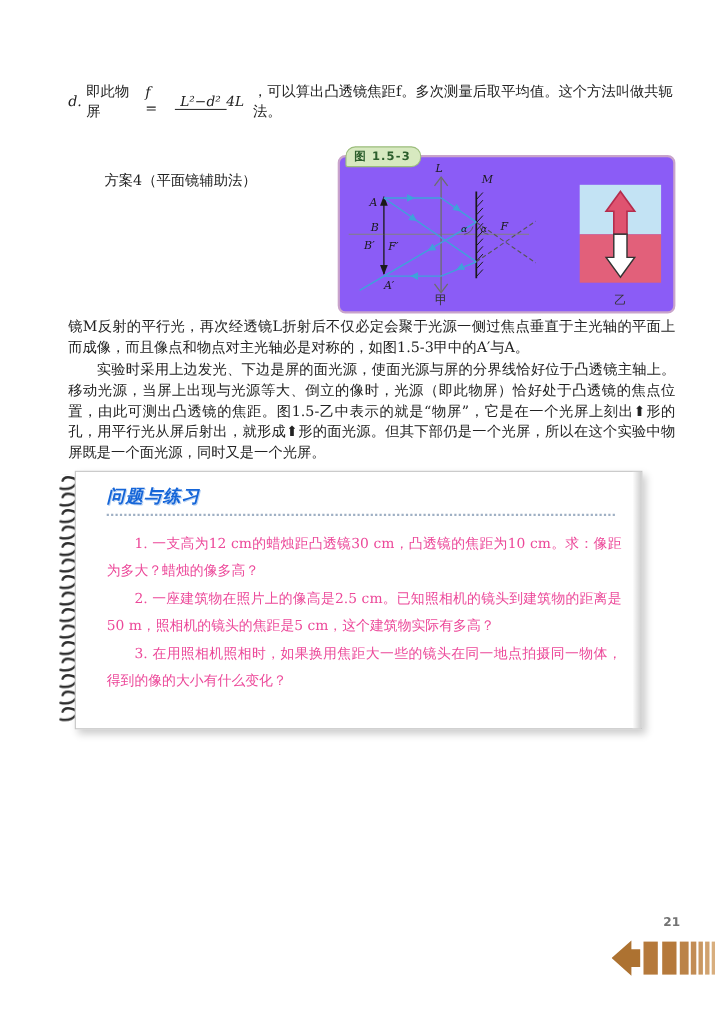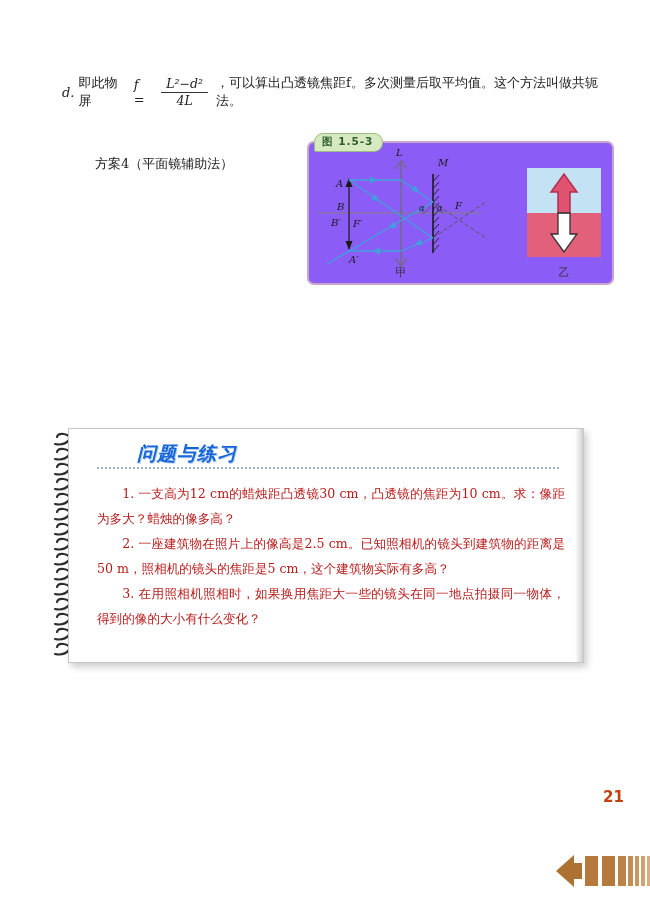--- a/index.html
+++ b/index.html
@@ -2,41 +2,41 @@
 <html><head>
 <meta charset="utf-8">
 <style>
   html,body{margin:0;padding:0;background:#e8e8e8;}
   .page{position:relative;width:650px;height:920px;background:#ffffff;margin:0 auto;overflow:hidden;
         font-family:"DejaVu Serif","Liberation Serif",serif;color:#1f1f1f;}
   .abs{position:absolute;}
   .bodytext{font-size:13px;line-height:18.8px;text-align:justify;color:#222;}
   
   .formula-row{display:flex;align-items:center;gap:4px;font-size:13px;color:#222;}
-  .frac{display:inline-flex;flex-direction:column;align-items:center;font-style:italic;font-size:12.5px;line-height:1.25;margin:0 4px;}
+  .frac{display:inline-flex;align-items:center;font-style:italic;font-size:12.5px;line-height:1.25;margin:0 4px;}
   .frac .num{border-bottom:1px solid #333;padding:0 5px;}
   .var{font-style:italic;}
   
   .figbox{position:absolute;left:307px;top:141px;width:303px;height:140px;background:#8b5cf6;
           border:2px solid #c9a4cb;border-radius:7px;}
   .figtab{position:absolute;left:5px;top:-10px;background:#d7e9c0;border:1px solid #9cbd7d;
           border-radius:9px 9px 9px 2px;padding:1px 9px 2px 7px;font-size:10.5px;font-weight:bold;
           color:#2d5f2d;font-family:"DejaVu Sans","Liberation Sans",sans-serif;letter-spacing:1px;}
   
   .sheet{position:absolute;left:68px;top:428px;width:514px;height:233px;background:#ffffff;
          border:1px solid #c6c6c6;box-shadow:3px 4px 7px rgba(0,0,0,0.20);}
   .sheet-edge{position:absolute;right:0;top:0;width:8px;height:100%;
               background:linear-gradient(to right,#ffffff,#cfcfcf);}
-  .ex-title{position:absolute;left:28px;top:12px;font-size:19px;font-weight:bold;font-style:italic;
+  .ex-title{position:absolute;left:28px;top:12px;font-size:16px;font-weight:bold;font-style:italic;
             color:#1565d8;font-family:"DejaVu Sans","Liberation Sans",sans-serif;
-            text-shadow:1px 1px 0 #b9d2f2;letter-spacing:1px;margin-left:40px;}
+            text-shadow:1px 1px 0 #b9d2f2;letter-spacing:1px;}
   .ex-rule{position:absolute;left:28px;top:38px;width:462px;border-bottom:2px dotted #9fb0c4;}
-  .ex-list{position:absolute;left:28px;top:52px;width:468px;font-size:12.6px;line-height:25px;color:#b91c1c;}
+  .ex-list{position:absolute;left:28px;top:52px;width:468px;font-size:12.6px;line-height:25px;color:#ec4899;}
   .ex-list p{margin:0;text-indent:2em;text-align:justify;}
-  .pagenum{position:absolute;left:603px;top:788px;font-size:15px;font-weight:bold;color:#c2410c;
+  .pagenum{position:absolute;left:603px;top:832px;font-size:11px;font-weight:bold;color:#737373;
            font-family:"DejaVu Sans","Liberation Sans",sans-serif;}
   svg text{font-family:"DejaVu Serif","Liberation Serif",serif;}
 </style>
 </head>
 <body>
 
 <div class="page">
 
   <div class="abs formula-row" style="left:62px;top:74px;width:556px;">
     <span class="var">d.</span>
@@ -136,21 +136,23 @@
         <line x1="249" y1="70" x2="261" y2="70" stroke="#444" stroke-width="1"></line>
       </g>
 
       <g fill="#333" font-size="11" font-style="normal" text-anchor="middle" font-family="&quot;DejaVu Sans&quot;,&quot;Liberation Sans&quot;,sans-serif">
         <text x="92" y="133">甲</text>
         <text x="255" y="133">乙</text>
       </g>
     </svg>
   </div>
 
+  <div class="abs bodytext" style="left:62px;top:289px;width:552px;">镜M反射的平行光，再次经透镜L折射后不仅必定会聚于光源一侧过焦点垂直于主光轴的平面上而成像，而且像点和物点对主光轴必是对称的，如图1.5-3甲中的A′与A。</div>
 
+  <div class="abs bodytext" style="left:62px;top:328px;width:552px;text-indent:2em;">实验时采用上边发光、下边是屏的面光源，使面光源与屏的分界线恰好位于凸透镜主轴上。移动光源，当屏上出现与光源等大、倒立的像时，光源（即此物屏）恰好处于凸透镜的焦点位置，由此可测出凸透镜的焦距。图1.5-乙中表示的就是“物屏”，它是在一个光屏上刻出⬆形的孔，用平行光从屏后射出，就形成⬆形的面光源。但其下部仍是一个光屏，所以在这个实验中物屏既是一个面光源，同时又是一个光屏。</div>
 
   <svg class="abs" style="left:52px;top:431px;" width="26" height="226">
     <defs>
       <pattern id="coil" width="26" height="15" patternUnits="userSpaceOnUse">
         <path d="M3,13 Q12,15 17,9 Q19,4 12,3 Q6,2 5,6" fill="none" stroke="#2d2d2d" stroke-width="2.2" stroke-linecap="round"></path>
       </pattern>
     </defs>
     <rect width="26" height="226" fill="url(#coil)"></rect>
   </svg>
 

